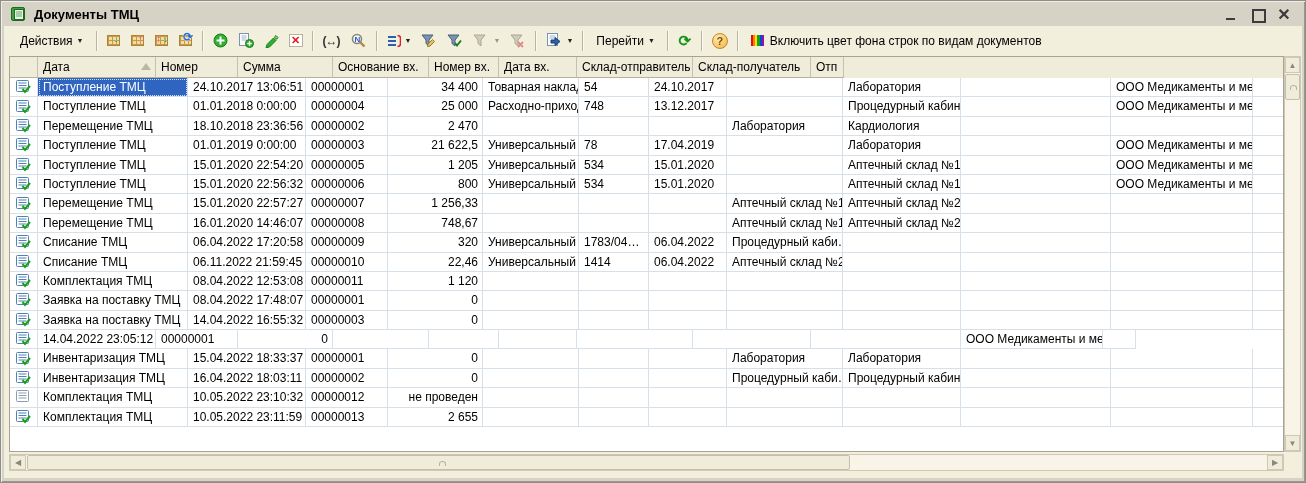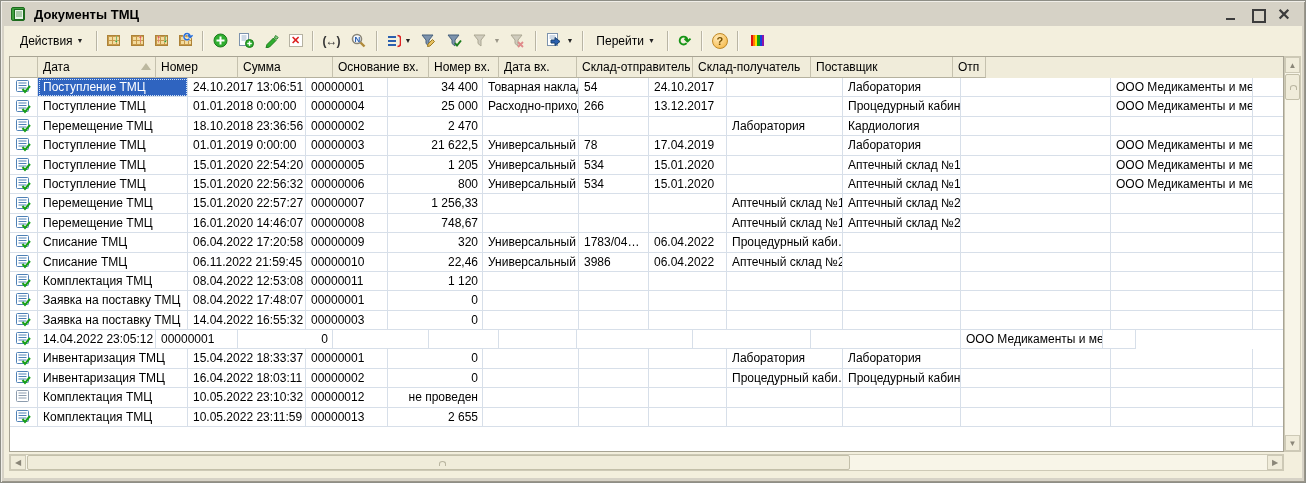--- a/index.html
+++ b/index.html
@@ -251,35 +251,35 @@
       </button>
       <span class="sep"></span>
 
       <button class="tbtn">
         <span class="help-ic">?</span>
       </button>
       <span class="sep"></span>
 
       <button class="tbtn text">
         <span class="rainbow-ic"></span>
+        <span class="toggle-label">Включить цвет фона строк по видам документов</span>
       </button>
     </div>
 
     <div class="table-wrap">
       <div class="hrow">
           <div class="hcell icon-col"></div>
           <div class="hcell" style="width:118px">Дата<span class="sort"></span></div>
           <div class="hcell" style="width:82px">Номер</div>
           <div class="hcell" style="width:95px">Сумма</div>
           <div class="hcell" style="width:96px">Основание вх.</div>
           <div class="hcell" style="width:70px">Номер вх.</div>
           <div class="hcell" style="width:78px">Дата вх.</div>
           <div class="hcell" style="width:116px">Склад-отправитель</div>
           <div class="hcell" style="width:118px">Склад-получатель</div>
-          <div class="hcell" style="width:142px">Поставщик</div>
           <div class="hcell" style="width:33px">Отп</div>
         </div>
       <div>
           <div class="trow">
             <div class="tcell icon-col">
               <svg width="15" height="14" viewBox="0 0 15 14">
                 <rect x="0.5" y="0.5" width="12" height="11" rx="1" fill="#fff" stroke="#4f81b6"></rect>
                 <line x1="2.5" y1="3" x2="10.5" y2="3" stroke="#4f81b6"></line>
                 <line x1="2.5" y1="5.5" x2="10.5" y2="5.5" stroke="#4f81b6"></line>
                 <line x1="2.5" y1="8" x2="10.5" y2="8" stroke="#4f81b6"></line>
@@ -307,21 +307,21 @@
                 <line x1="2.5" y1="5.5" x2="10.5" y2="5.5" stroke="#4f81b6"></line>
                 <line x1="2.5" y1="8" x2="10.5" y2="8" stroke="#4f81b6"></line>
                 <path d="M6.5 9 l2.5 3 l5 -6" fill="none" stroke="#18a018" stroke-width="2"></path>
               </svg>
             </div>
             <div class="tcell" style="width:150px">Поступление ТМЦ</div>
             <div class="tcell" style="width:118px">01.01.2018 0:00:00</div>
             <div class="tcell" style="width:82px">00000004</div>
             <div class="tcell right" style="width:95px">25 000</div>
             <div class="tcell" style="width:96px">Расходно-приход…</div>
-            <div class="tcell" style="width:70px">266</div>
+            <div class="tcell" style="width:70px">748</div>
             <div class="tcell" style="width:78px">13.12.2017</div>
             <div class="tcell" style="width:116px"></div>
             <div class="tcell" style="width:118px">Процедурный кабин…</div>
             <div class="tcell" style="width:150px"></div>
             <div class="tcell" style="width:142px">ООО Медикаменты и мед…</div>
             <div class="tcell" style="width:33px"></div>
           </div>
           <div class="trow">
             <div class="tcell icon-col">
               <svg width="15" height="14" viewBox="0 0 15 14">
@@ -491,21 +491,21 @@
                 <line x1="2.5" y1="5.5" x2="10.5" y2="5.5" stroke="#4f81b6"></line>
                 <line x1="2.5" y1="8" x2="10.5" y2="8" stroke="#4f81b6"></line>
                 <path d="M6.5 9 l2.5 3 l5 -6" fill="none" stroke="#18a018" stroke-width="2"></path>
               </svg>
             </div>
             <div class="tcell" style="width:150px">Списание ТМЦ</div>
             <div class="tcell" style="width:118px">06.11.2022 21:59:45</div>
             <div class="tcell" style="width:82px">00000010</div>
             <div class="tcell right" style="width:95px">22,46</div>
             <div class="tcell" style="width:96px">Универсальный …</div>
-            <div class="tcell" style="width:70px">3986</div>
+            <div class="tcell" style="width:70px">1414</div>
             <div class="tcell" style="width:78px">06.04.2022</div>
             <div class="tcell" style="width:116px">Аптечный склад №2</div>
             <div class="tcell" style="width:118px"></div>
             <div class="tcell" style="width:150px"></div>
             <div class="tcell" style="width:142px"></div>
             <div class="tcell" style="width:33px"></div>
           </div>
           <div class="trow">
             <div class="tcell icon-col">
               <svg width="15" height="14" viewBox="0 0 15 14">

